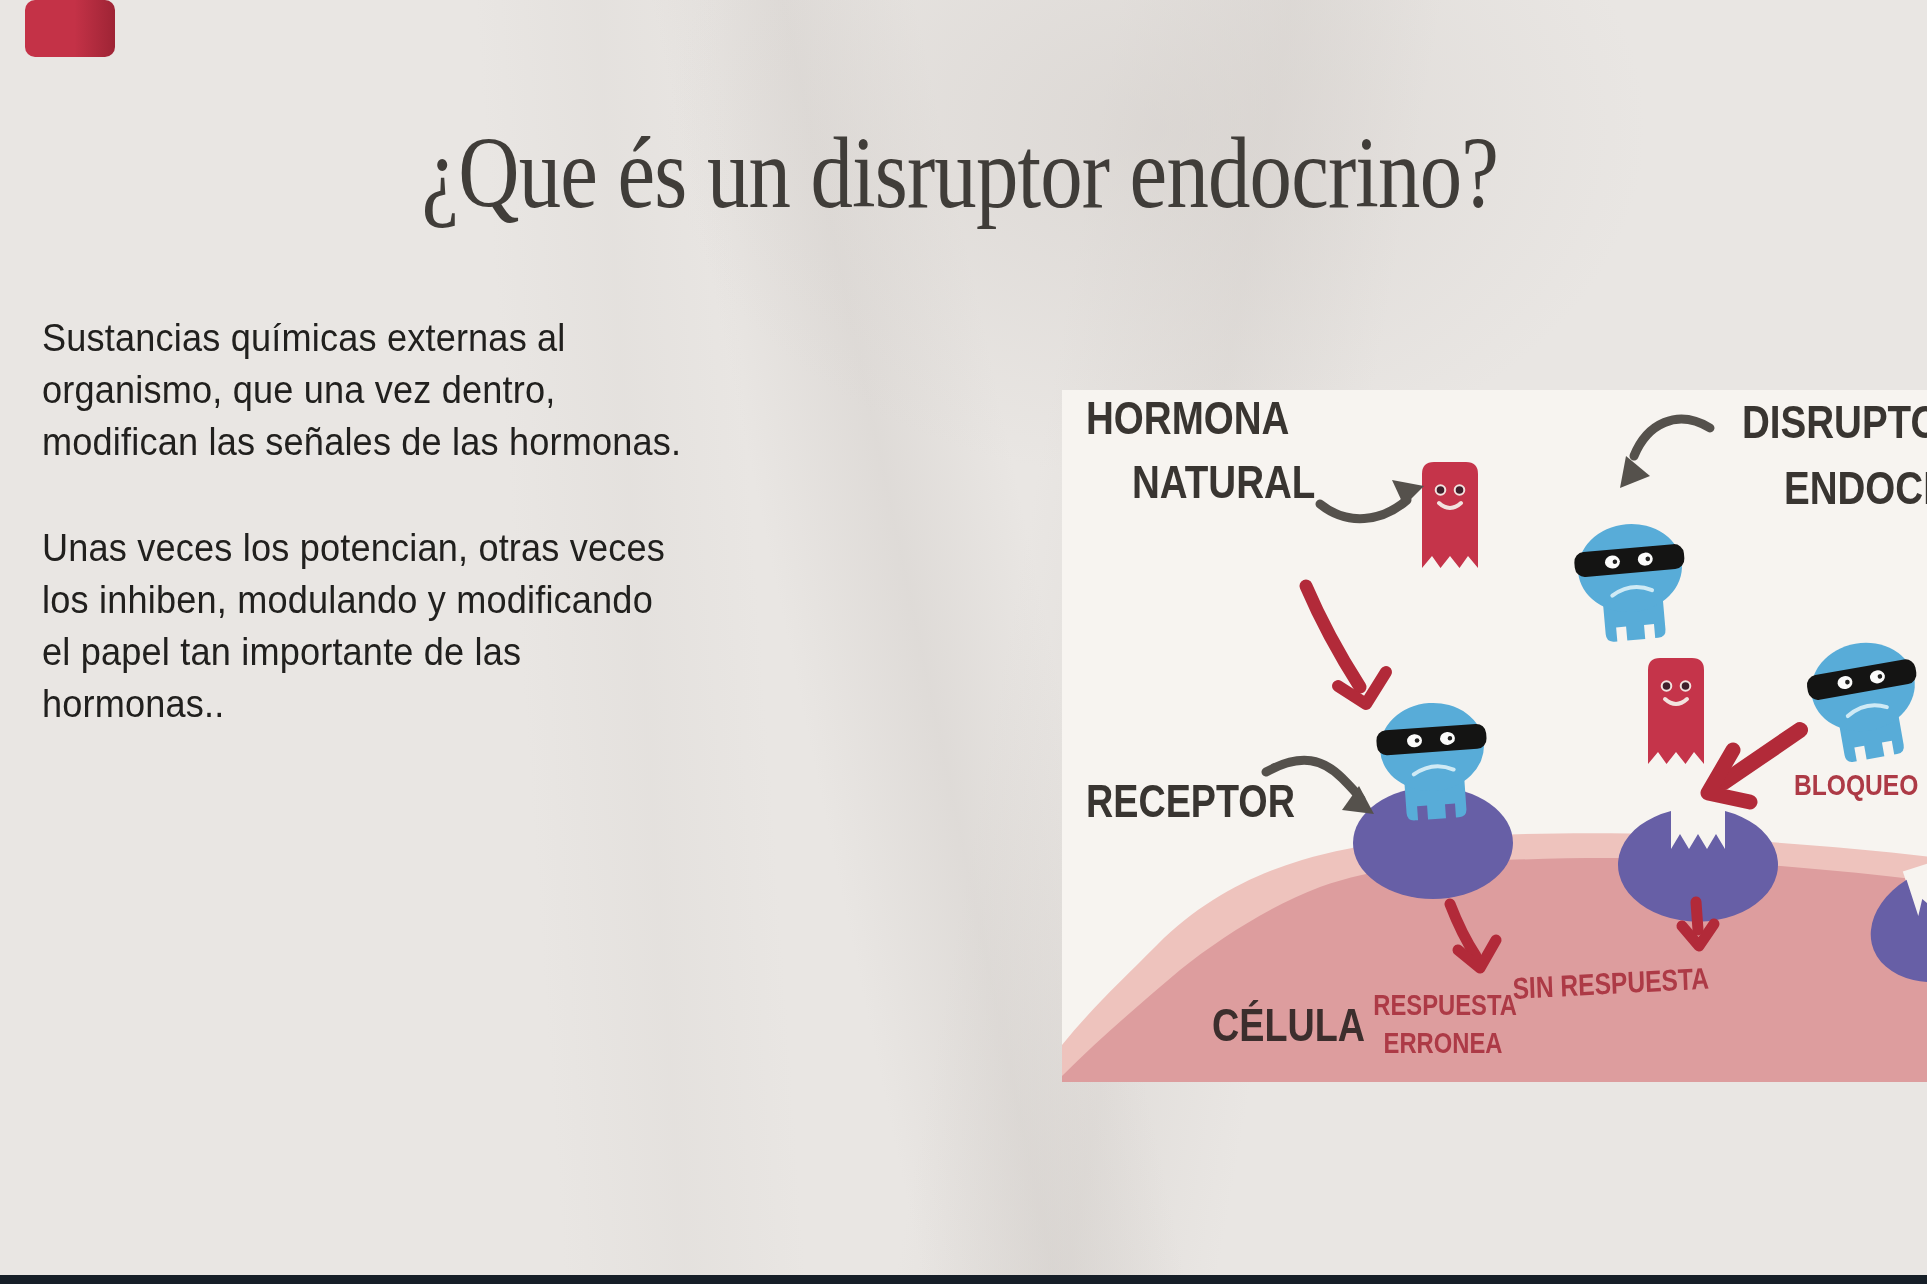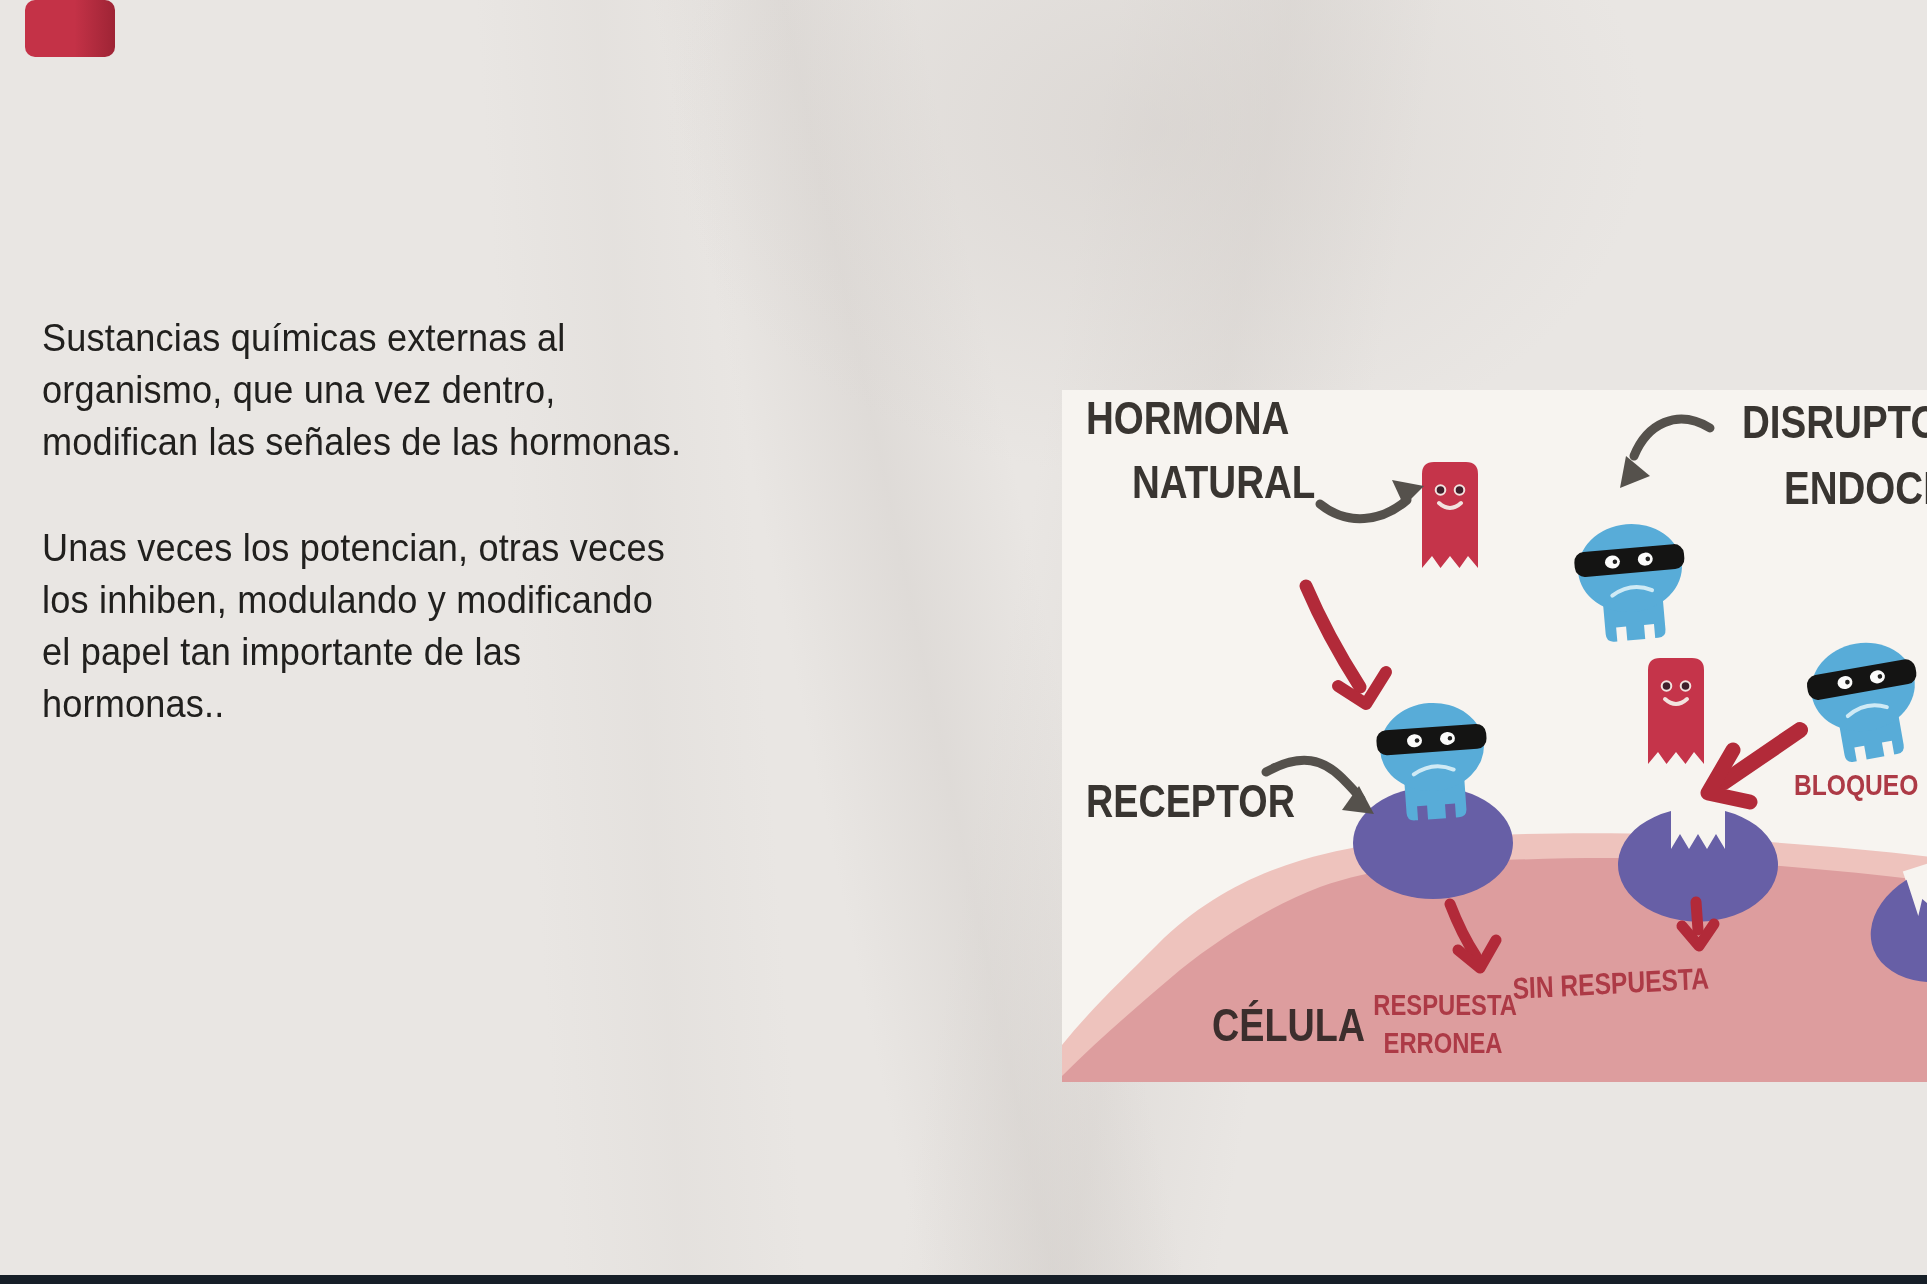--- a/index.html
+++ b/index.html
@@ -88,20 +88,21 @@
   .eye-d{fill:#3f1f2b;}
   .pupil{fill:#20201f;}
 </style>
 </head>
 <body>
 
 <div class="slide">
 
   <div class="corner-badge"></div>
 
+  <h1 class="title"><span>¿Que és un disruptor endocrino?</span></h1>
 
   <div class="body-text">
     <p class="para">
       <span>Sustancias químicas externas al</span><br>
       <span>organismo, que una vez dentro,</span><br>
       <span>modifican las señales de las hormonas.</span>
     </p>
     <p class="para p2">
       <span>Unas veces los potencian, otras veces</span><br>
       <span>los inhiben, modulando y modificando</span><br>

